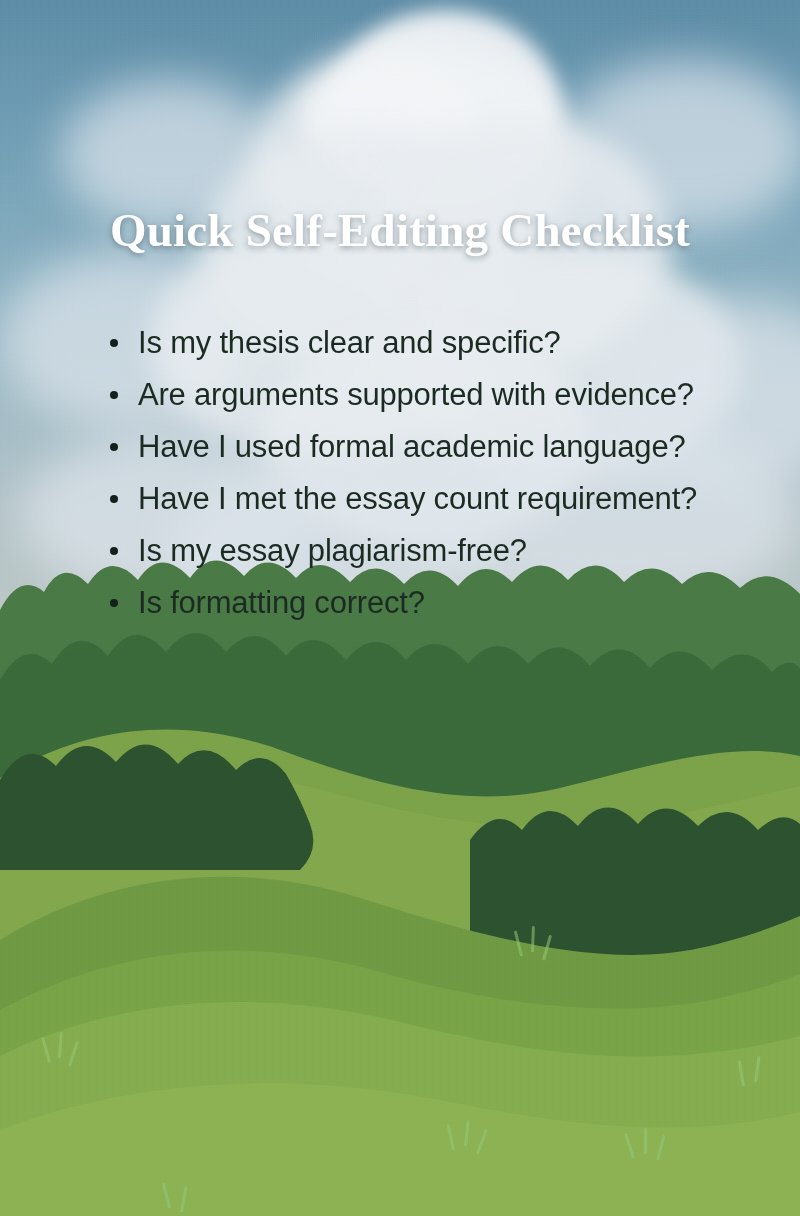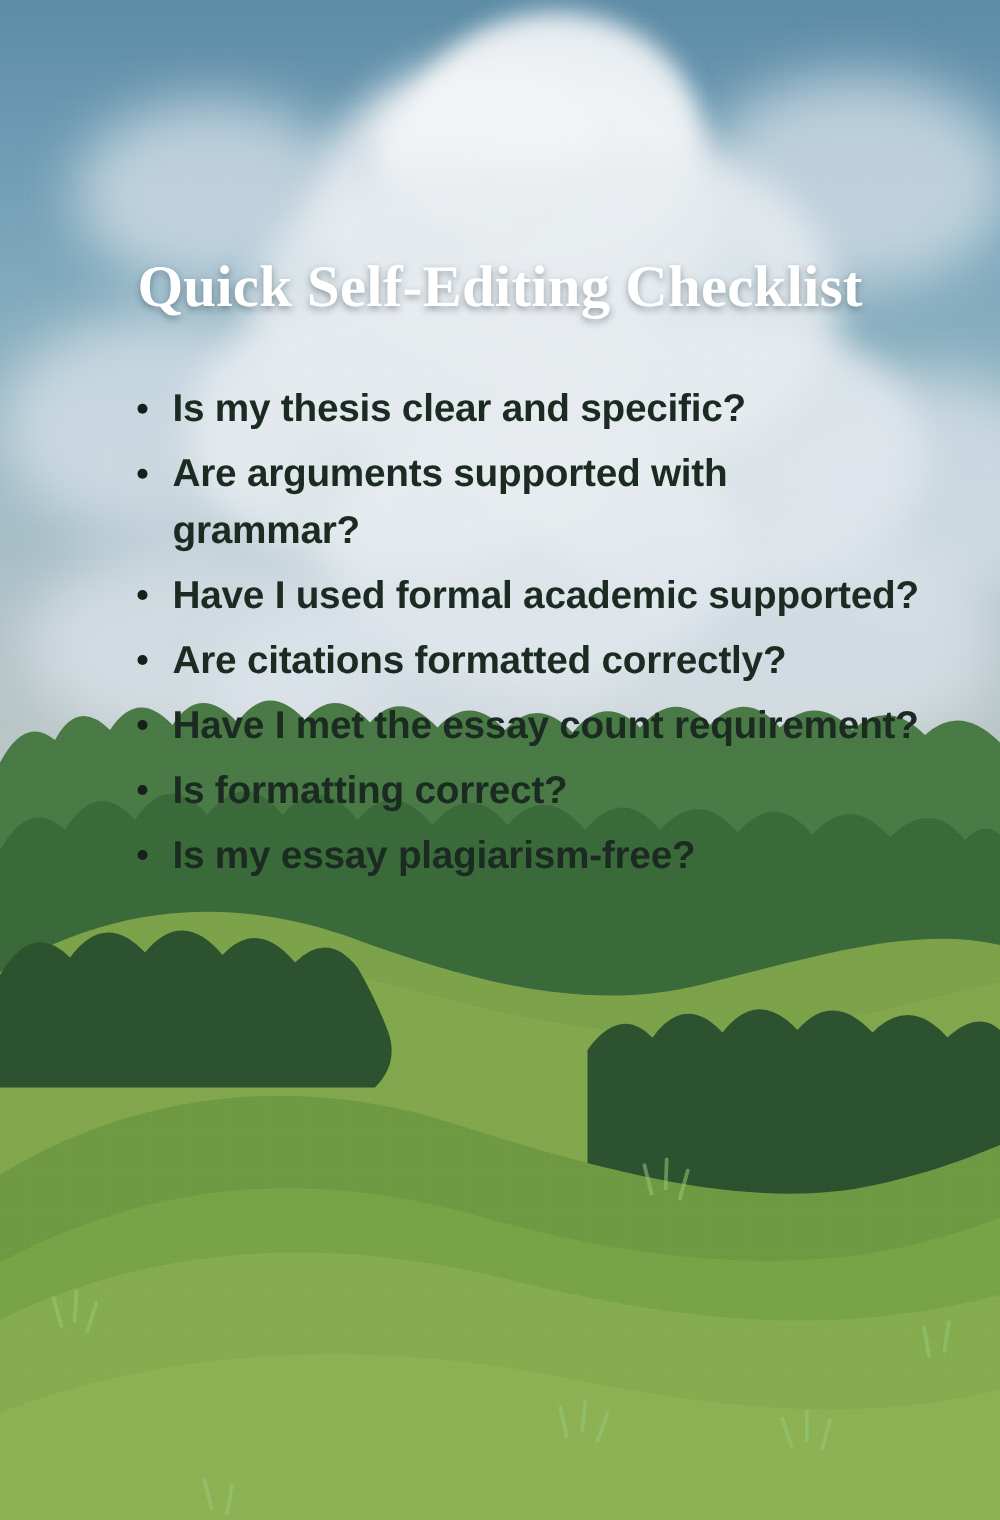--- a/index.html
+++ b/index.html
@@ -118,26 +118,25 @@
     font-weight: bold;
     font-size: 47px;
     letter-spacing: 0.2px;
     color: #ffffff;
     text-shadow: 0 2px 6px rgba(40, 60, 70, 0.45);
   }
 
   .checklist {
     position: absolute;
     left: 96px;
-    top: 304px;
+    top: 320px;
     width: 640px;
     margin: 0;
     padding: 0;
     list-style: none;
-    font-weight: bold;
   }
 
   .checklist li {
     position: relative;
     padding-left: 42px;
     margin-bottom: 7px;
     font-family: "Liberation Sans", sans-serif;
     font-size: 31px;
     line-height: 45px;
     color: #1c2b22;
@@ -241,22 +240,21 @@
     <div class="tuft" style="left:180px; top:1186px; transform:rotate(10deg);"></div>
   </div>
 
   <div class="grain"></div>
 
   <div class="content">
     <div class="title">Quick Self-Editing Checklist</div>
 
     <ul class="checklist">
       <li>Is my thesis clear and specific?</li>
-      <li>Are arguments supported with grammar?</li>
-      <li>Have I used formal academic supported?</li>
-      <li>Are citations formatted correctly?</li>
+      <li>Are arguments supported with evidence?</li>
+      <li>Have I used formal academic language?</li>
       <li>Have I met the essay count requirement?</li>
+      <li>Is my essay plagiarism-free?</li>
       <li>Is formatting correct?</li>
-      <li>Is my essay plagiarism-free?</li>
     </ul>
   </div>
 
 </div>
 
 </body></html>

